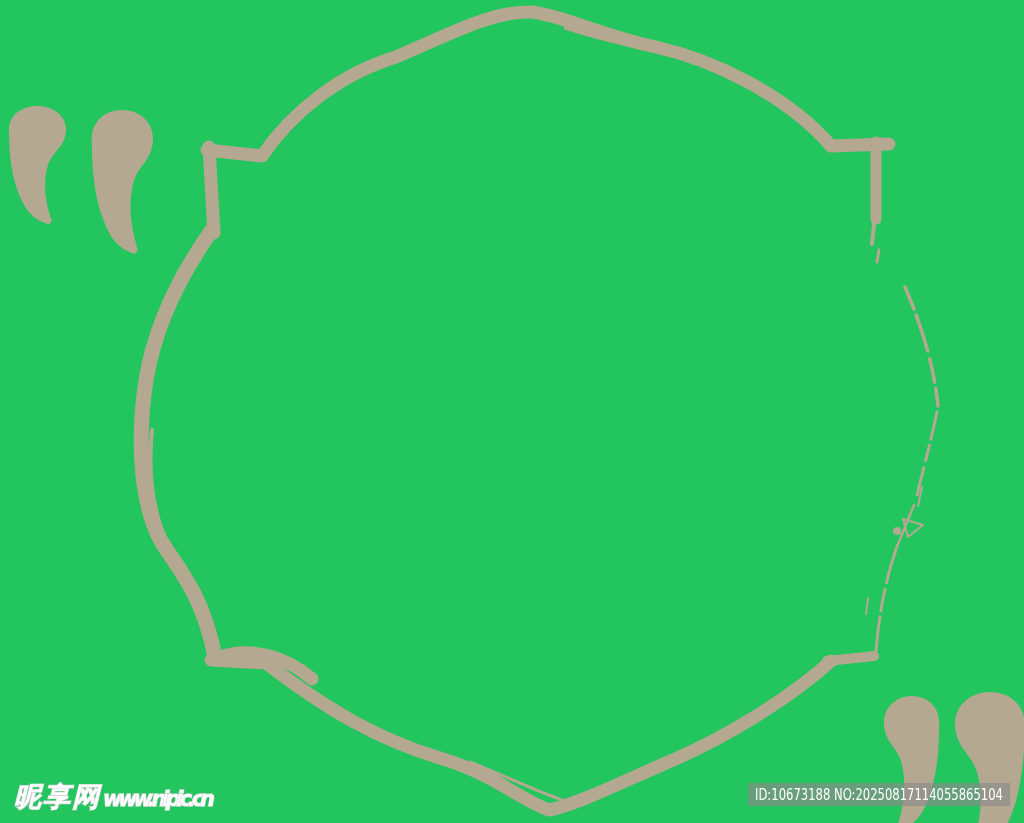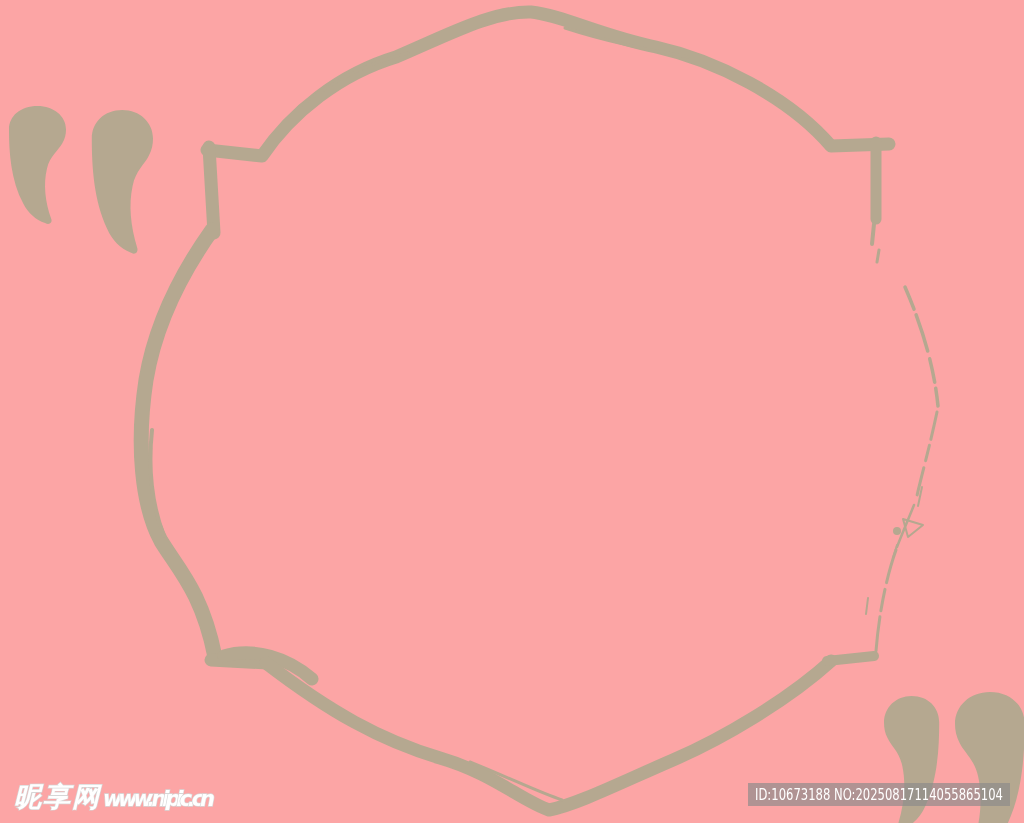--- a/index.html
+++ b/index.html
@@ -6,21 +6,21 @@
   html, body {
     margin: 0;
     padding: 0;
     background: #ffffff;
     font-family: "DejaVu Sans", sans-serif;
   }
   .canvas {
     position: relative;
     width: 1024px;
     height: 823px;
-    background: #fca5a5;
+    background: #22c55e;
     overflow: hidden;
   }
   svg { display: block; }
   .wm-left-text {
     font-family: "DejaVu Sans", sans-serif;
     font-weight: bold;
     font-style: italic;
   }
   .wm-right-text {
     font-family: "DejaVu Sans", sans-serif;

